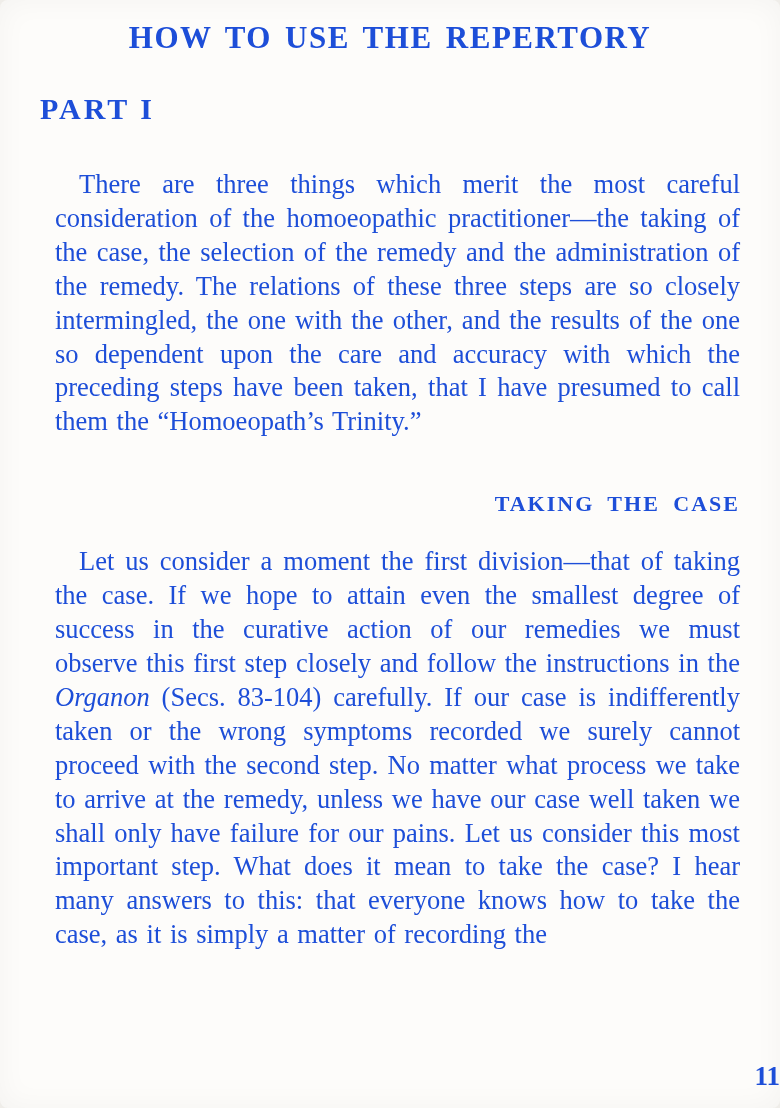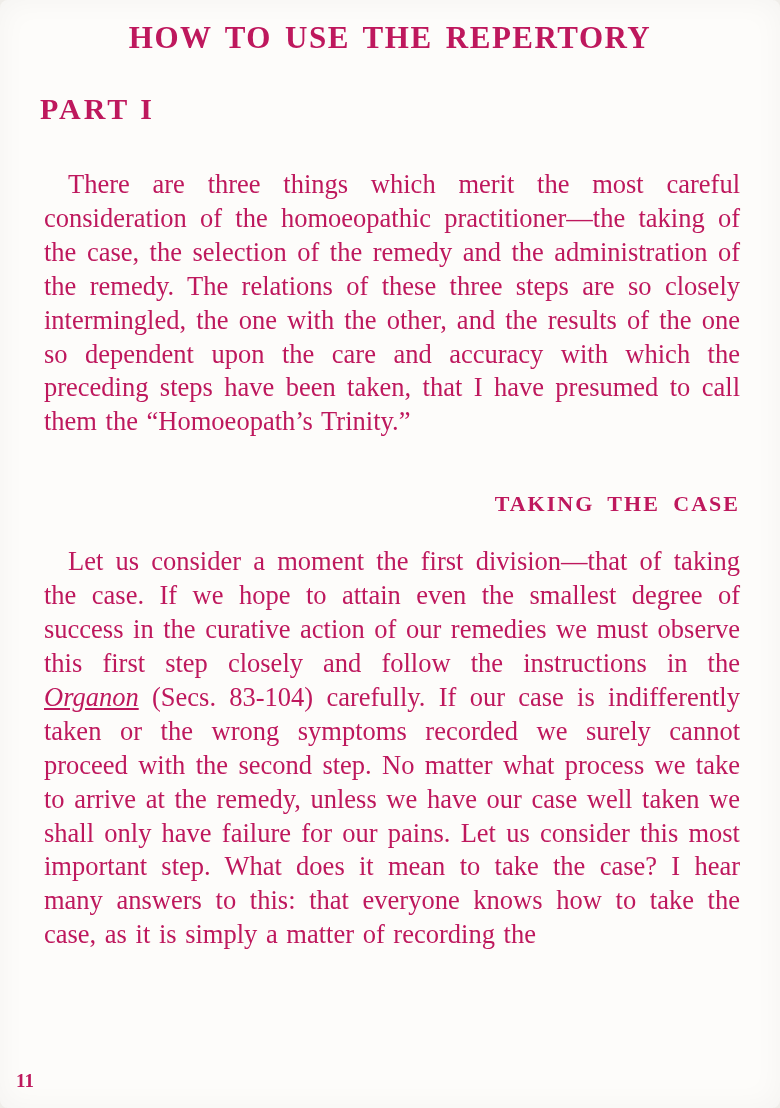--- a/index.html
+++ b/index.html
@@ -7,21 +7,21 @@
     padding: 0;
     background: #efede9;
   }
   .page {
     position: relative;
     width: 780px;
     height: 1108px;
     margin: 0 auto;
     box-sizing: border-box;
     background: #fdfcfa;
-    color: #be185d;
+    color: #1d4ed8;
     font-family: "Liberation Serif", "DejaVu Serif", serif;
     padding: 14px 40px 20px 40px;
     overflow: hidden;
     box-shadow: inset 0 0 30px rgba(0,0,0,0.04);
     border-radius: 8px;
   }
   .title {
     margin: 6px 0 0 0;
     text-align: center;
     font-size: 31px;
@@ -30,49 +30,48 @@
     word-spacing: 4px;
   }
   .part-heading {
     margin: 36px 0 0 0;
     text-align: left;
     font-size: 30px;
     font-weight: 700;
     letter-spacing: 3px;
   }
   .body-para {
-    margin: 42px 0 0 4px;
+    margin: 42px 0 0 15px;
     font-size: 26.5px;
     line-height: 1.28;
     text-align: justify;
     text-indent: 24px;
     word-spacing: 2px;
   }
   .body-para.second {
     margin-top: 28px;
   }
   .section-heading {
     margin: 52px 0 0 0;
     text-align: right;
     font-size: 22px;
     font-weight: 700;
     letter-spacing: 2px;
     word-spacing: 6px;
   }
   .italic-word {
     font-style: italic;
-    text-decoration: underline;
   }
   .page-number {
     position: absolute;
     bottom: 16px;
     left: 16px;
     right: 0;
-    text-align: left;
-    font-size: 19px;
+    text-align: right;
+    font-size: 27px;
     font-weight: 700;
   }
 </style>
 </head>
 <body>
 
 <div class="page">
 
   <h1 class="title">HOW TO USE THE REPERTORY</h1>
 

